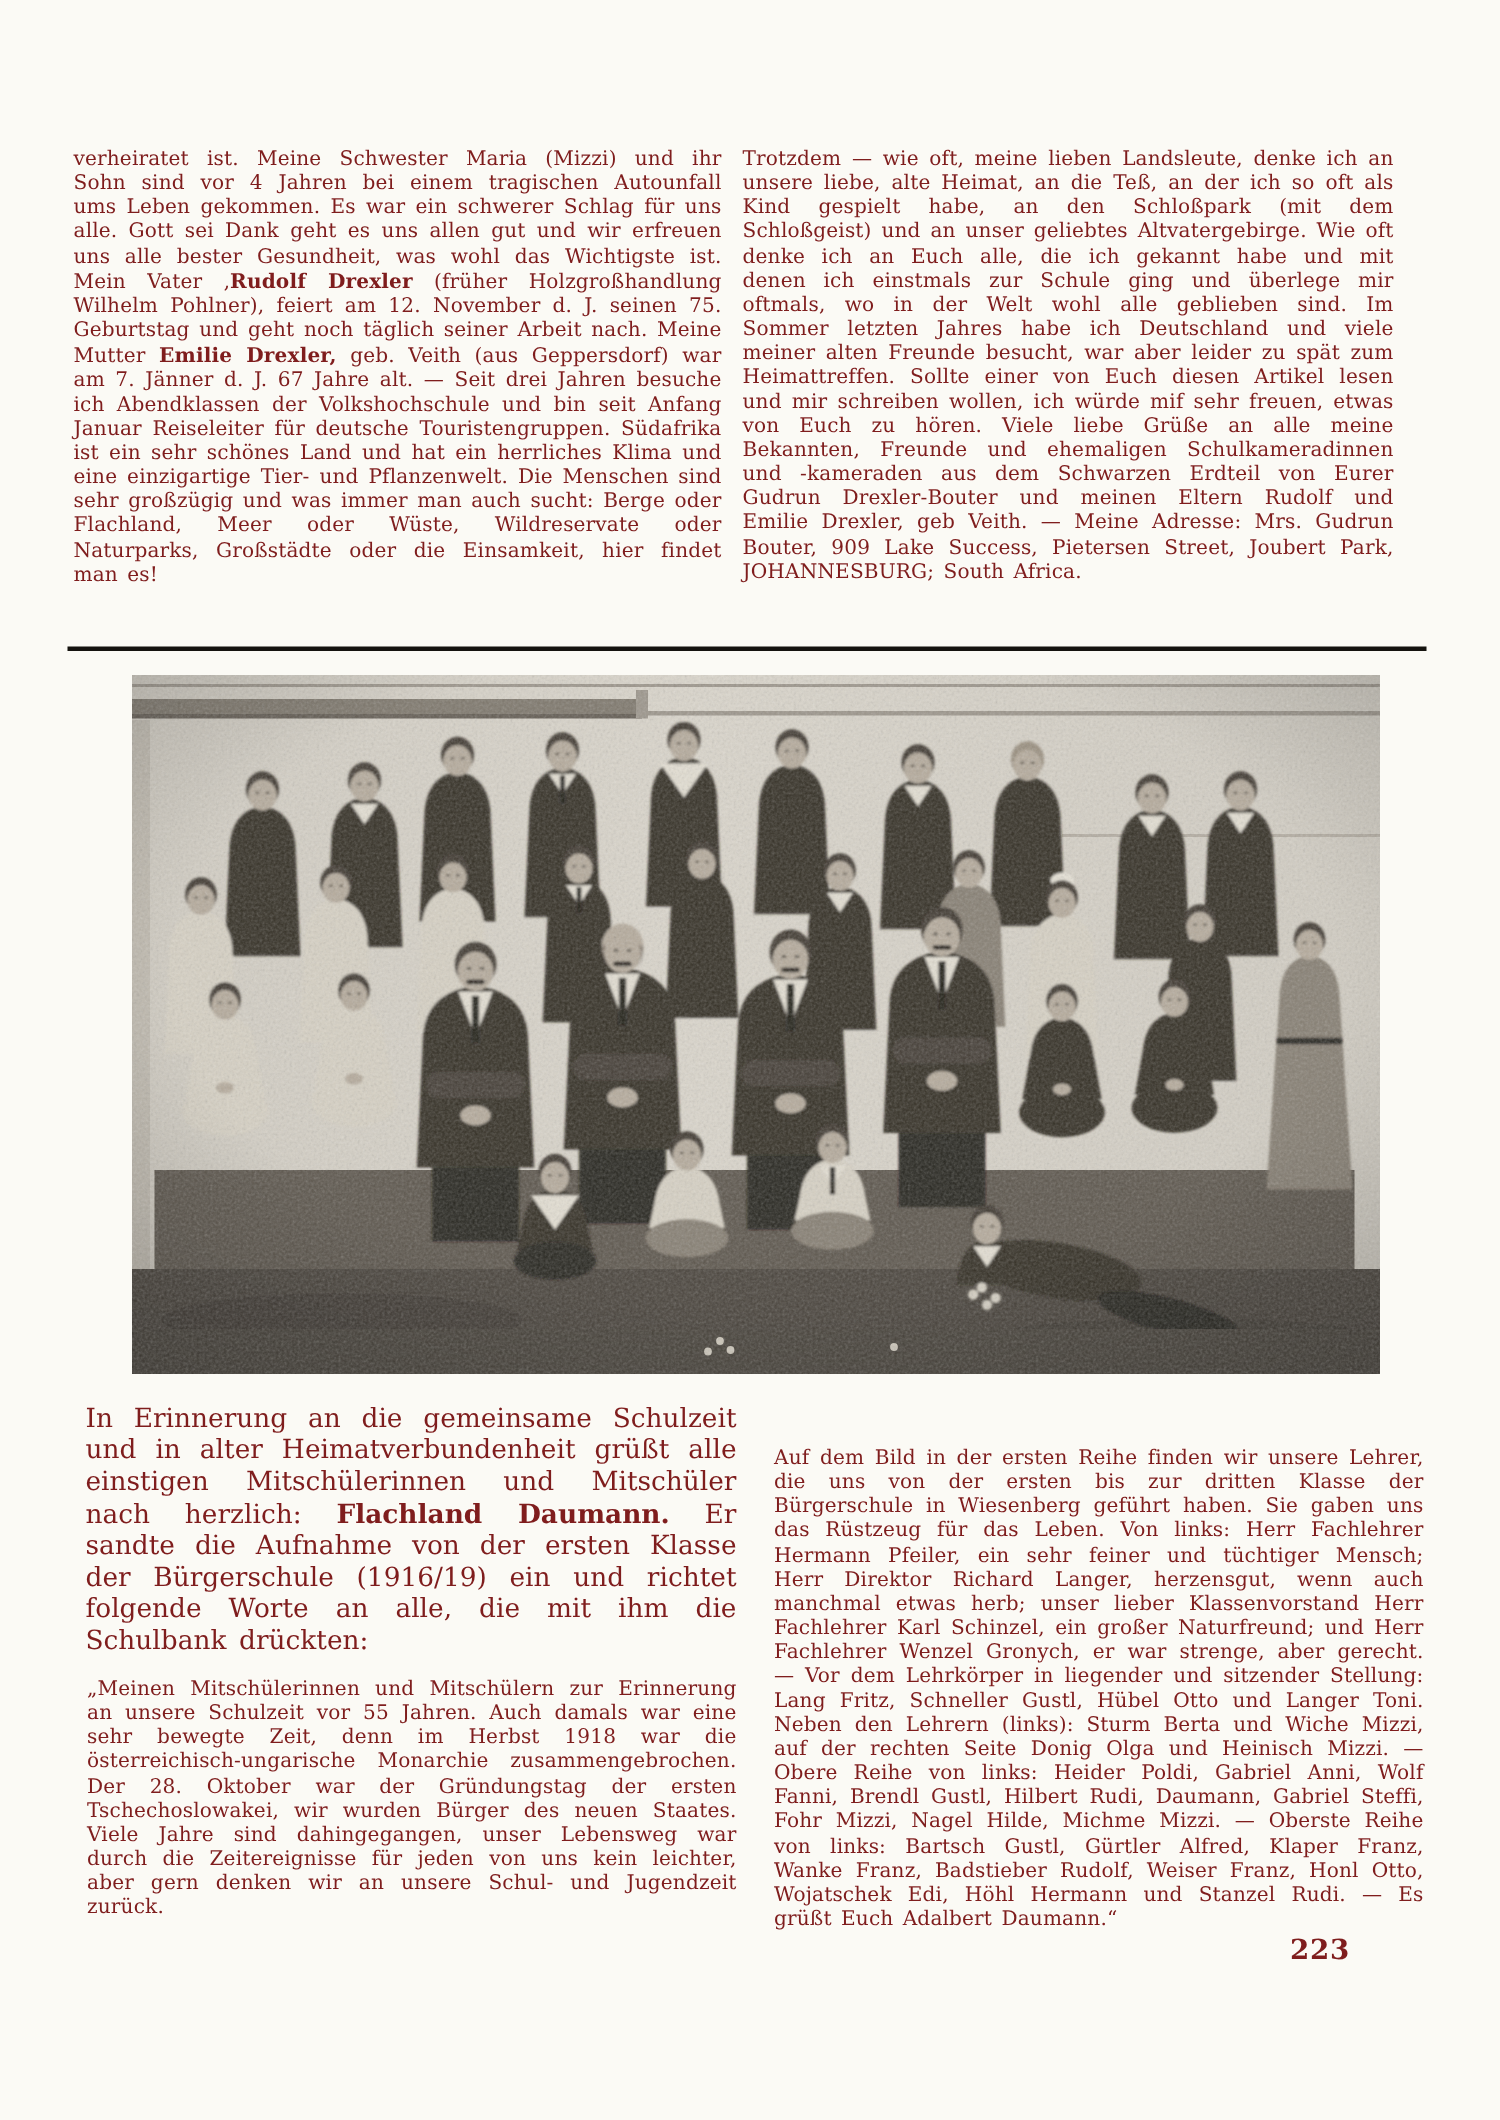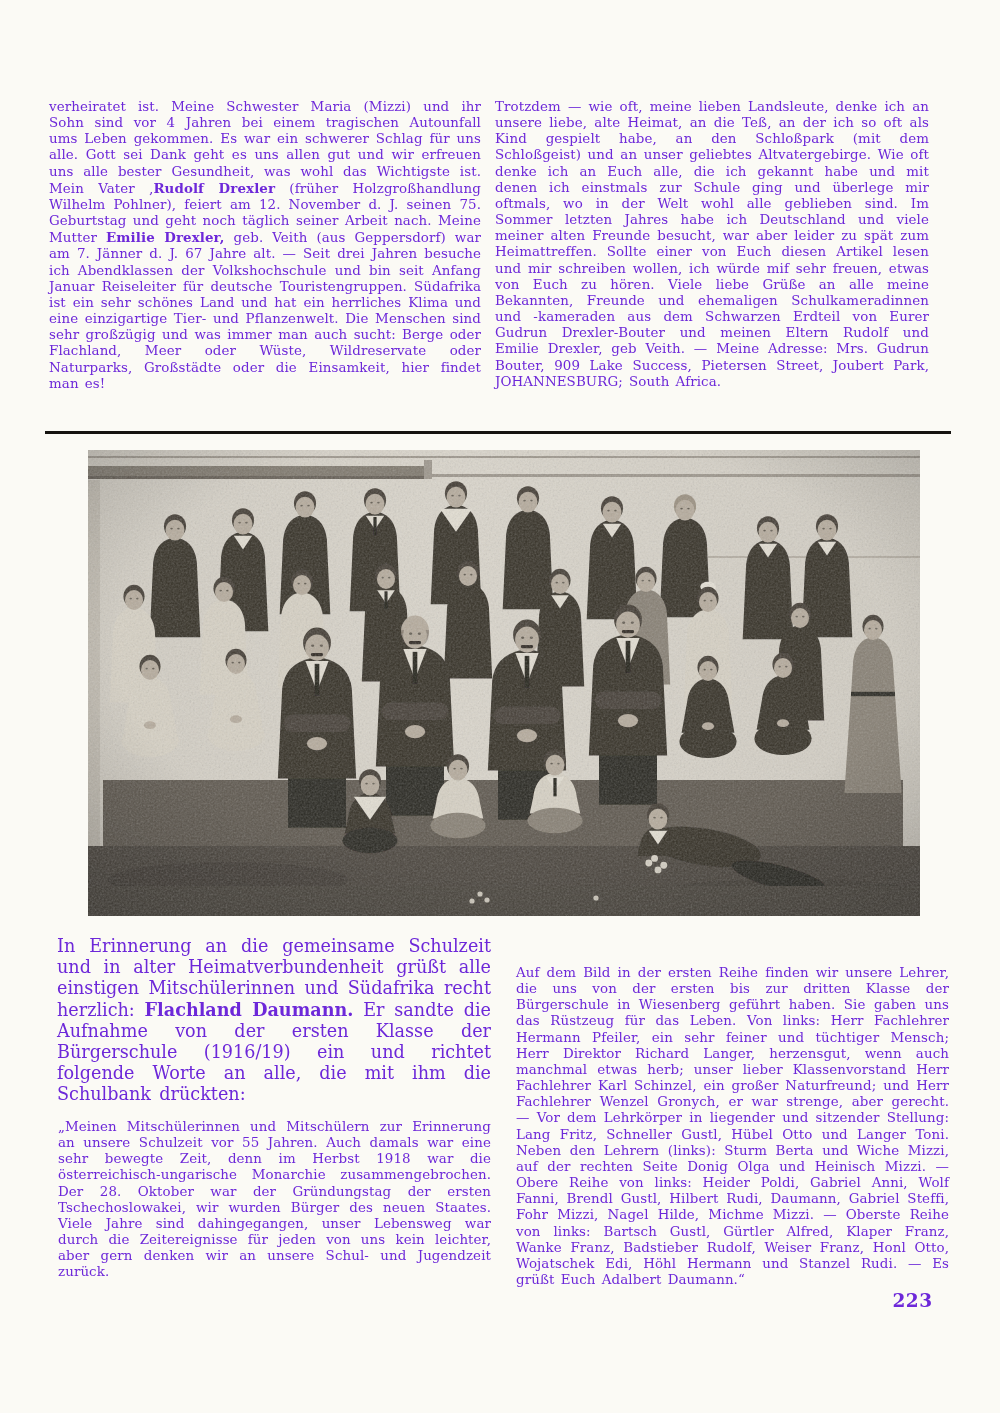--- a/index.html
+++ b/index.html
@@ -1,33 +1,33 @@
 <!DOCTYPE html>
 <html lang="de"><head>
 <meta charset="utf-8">
 <style>
   html,body{margin:0;padding:0;background:#8a8a8a;}
   .sheet{
     position:relative;width:1000px;height:1413px;margin:0 auto;
-    background:#fbfaf5;color:#6d28d9;
+    background:#fbfaf5;color:#7f1d1d;
     font-family:"DejaVu Serif","Liberation Serif",serif;
     overflow:hidden;
   }
   .col{position:absolute;text-align:justify;}
   .col p{margin:0;}
   .small{font-size:13.4px;line-height:16.15px;word-spacing:0.14em;letter-spacing:0.1px;}
   .intro{font-size:17.6px;line-height:21px;word-spacing:0.16em;}
   .rule{position:absolute;left:45px;top:431px;width:906px;height:3px;background:#15130f;}
   .photo{
     position:absolute;left:88px;top:450px;width:832px;height:466px;margin:0;
     background:#d3cfc5;
   }
   .photo svg{display:block;width:832px;height:466px;}
   .pagenum{
-    position:absolute;left:860px;top:1290px;width:105px;text-align:center;
+    position:absolute;left:860px;top:1290px;width:105px;text-align:left;
     font-size:18.5px;font-weight:bold;letter-spacing:0.5px;
   }
   b{font-weight:bold;}
 </style>
 </head>
 <body>
 
 <div class="sheet">
 
   <div class="col small" style="left:49px;top:99px;width:432px;">
@@ -300,21 +300,21 @@
         <circle cx="399" cy="450" r="2.6" fill="#d8d3c6"></circle>
         <circle cx="384" cy="451" r="2.6" fill="#d8d3c6"></circle>
         <circle cx="508" cy="448" r="2.6" fill="#d8d3c6"></circle>
         <rect x="0" y="0" width="832" height="466" fill="#b9b3a6" opacity="0.08"></rect>
         <rect x="0" y="0" width="832" height="466" fill="url(#vigG)"></rect>
         <rect x="0" y="0" width="832" height="466" filter="url(#grainF)" opacity="0.3"></rect>
       </svg>
   </figure>
 
   <div class="col intro" style="left:57px;top:936px;width:434px;">
-    <p><span>In Erinnerung an die gemeinsame Schulzeit und in alter Heimatverbundenheit grüßt alle einstigen Mitschülerinnen und Südafrika recht herzlich: </span><b>Flachland Daumann.</b><span> Er sandte die Aufnahme von der ersten Klasse der Bürgerschule (1916/19) ein und richtet folgende Worte an alle, die mit ihm die Schulbank drückten:</span></p>
+    <p><span>In Erinnerung an die gemeinsame Schulzeit und in alter Heimatverbundenheit grüßt alle einstigen Mitschülerinnen und Mitschüler nach herzlich: </span><b>Flachland Daumann.</b><span> Er sandte die Aufnahme von der ersten Klasse der Bürgerschule (1916/19) ein und richtet folgende Worte an alle, die mit ihm die Schulbank drückten:</span></p>
   </div>
 
   <div class="col small" style="left:58px;top:1119px;width:433px;">
     <p><span>„Meinen Mitschülerinnen und Mitschülern zur Erinnerung an unsere Schulzeit vor 55 Jahren. Auch damals war eine sehr bewegte Zeit, denn im Herbst 1918 war die österreichisch-ungarische Monarchie zusammengebrochen. Der 28. Oktober war der Gründungstag der ersten Tschechoslowakei, wir wurden Bürger des neuen Staates. Viele Jahre sind dahingegangen, unser Lebensweg war durch die Zeitereignisse für jeden von uns kein leichter, aber gern denken wir an unsere Schul- und Jugendzeit zurück.</span></p>
   </div>
 
   <div class="col small" style="left:516px;top:965px;width:433px;">
     <p><span>Auf dem Bild in der ersten Reihe finden wir unsere Lehrer, die uns von der ersten bis zur dritten Klasse der Bürgerschule in Wiesenberg geführt haben. Sie gaben uns das Rüstzeug für das Leben. Von links: Herr Fachlehrer Hermann Pfeiler, ein sehr feiner und tüchtiger Mensch; Herr Direktor Richard Langer, herzensgut, wenn auch manchmal etwas herb; unser lieber Klassenvorstand Herr Fachlehrer Karl Schinzel, ein großer Naturfreund; und Herr Fachlehrer Wenzel Gronych, er war strenge, aber gerecht. — Vor dem Lehrkörper in liegender und sitzender Stellung: Lang Fritz, Schneller Gustl, Hübel Otto und Langer Toni. Neben den Lehrern (links): Sturm Berta und Wiche Mizzi, auf der rechten Seite Donig Olga und Heinisch Mizzi. — Obere Reihe von links: Heider Poldi, Gabriel Anni, Wolf Fanni, Brendl Gustl, Hilbert Rudi, Daumann, Gabriel Steffi, Fohr Mizzi, Nagel Hilde, Michme Mizzi. — Oberste Reihe von links: Bartsch Gustl, Gürtler Alfred, Klaper Franz, Wanke Franz, Badstieber Rudolf, Weiser Franz, Honl Otto, Wojatschek Edi, Höhl Hermann und Stanzel Rudi. — Es grüßt Euch Adalbert Daumann.“</span></p>
   </div>
 

